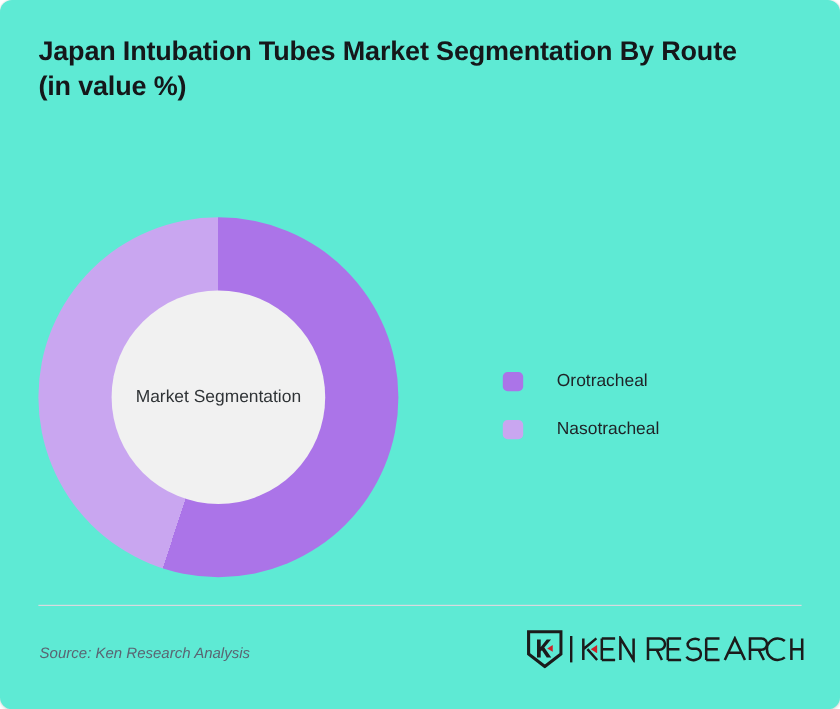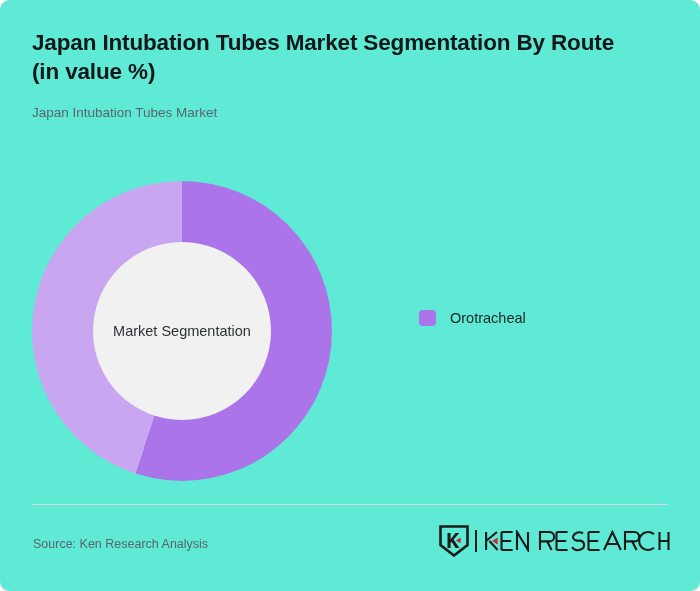--- a/index.html
+++ b/index.html
@@ -77,20 +77,21 @@
   .legend {
     position: absolute;
     left: 419px;
     top: 303px;
   }
   .legend-item {
     display: flex;
     align-items: center;
     height: 30px;
     margin-bottom: 10px;
+    gap: 14px;
   }
   .legend-swatch {
     width: 17px;
     height: 16px;
     border-radius: 4px;
     flex: 0 0 auto;
   }
   .legend-label {
     margin-left: 14px;
     font-size: 14.5px;
@@ -106,20 +107,21 @@
     width: 636px;
     height: 1px;
     background: #d8dade;
   }
   .source {
     position: absolute;
     left: 33px;
     top: 537px;
     font-size: 12.5px;
     color: #5a6472;
+    font-style: italic;
   }
   .brand {
     position: absolute;
     right: 30px;
     top: 524px;
     display: flex;
     align-items: center;
     height: 34px;
   }
   .brand-mark { width: 30px; height: 32px; flex: 0 0 auto; }
@@ -133,37 +135,40 @@
   .brand-text { height: 22px; }
 </style>
 </head>
 <body>
 
 <div class="card">
 
   <div class="header">
     <div class="chart-title">Japan Intubation Tubes Market Segmentation By Route (in value %)</div>
     <div class="subtitles">
-      <div class="subtitle">Japan Intubation Tubes Market</div>
     </div>
   </div>
 
   <div class="plot">
 
     <div class="donut-wrap">
       <div class="donut" id="donut-ring" style="background: conic-gradient(rgb(171, 116, 232) 0deg, rgb(171, 116, 232) 198deg, rgb(201, 166, 240) 198deg, rgb(201, 166, 240) 360deg);"></div>
       <div class="donut-hole" style="background: rgb(241, 241, 241);">
         <span class="donut-center-label">Market Segmentation</span>
       </div>
     </div>
 
     <div class="legend" id="legend">
       <div class="legend-item">
         <span class="legend-swatch" style="background: rgb(171, 116, 232);"></span>
         <span class="legend-label">Orotracheal</span>
+      </div>
+      <div class="legend-item">
+        <span class="legend-swatch" style="background: rgb(201, 166, 240);"></span>
+        <span class="legend-label">Nasotracheal</span>
       </div>
     </div>
 
   </div>
 
   <div class="divider"></div>
   <div class="source">Source: Ken Research Analysis</div>
 
   <div class="brand">
     <svg class="brand-mark" viewBox="0 0 30 32">

